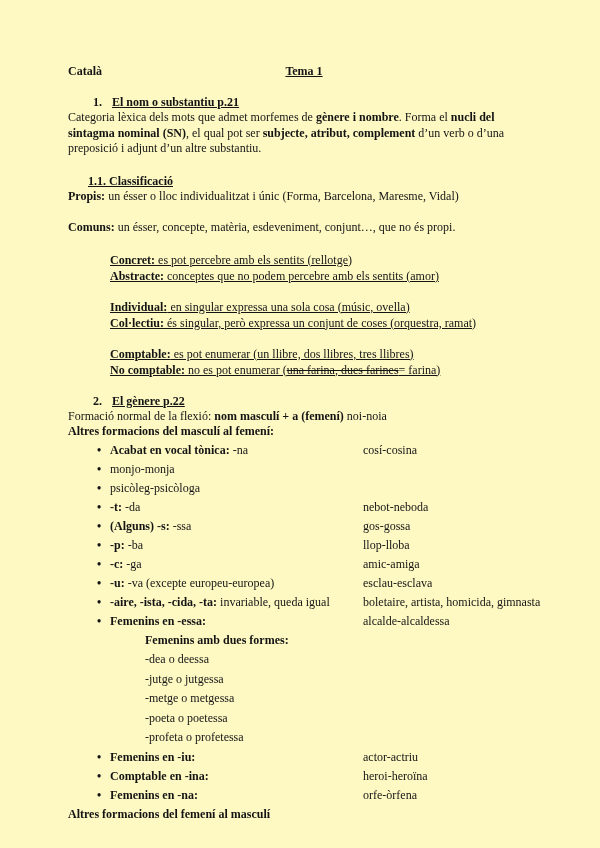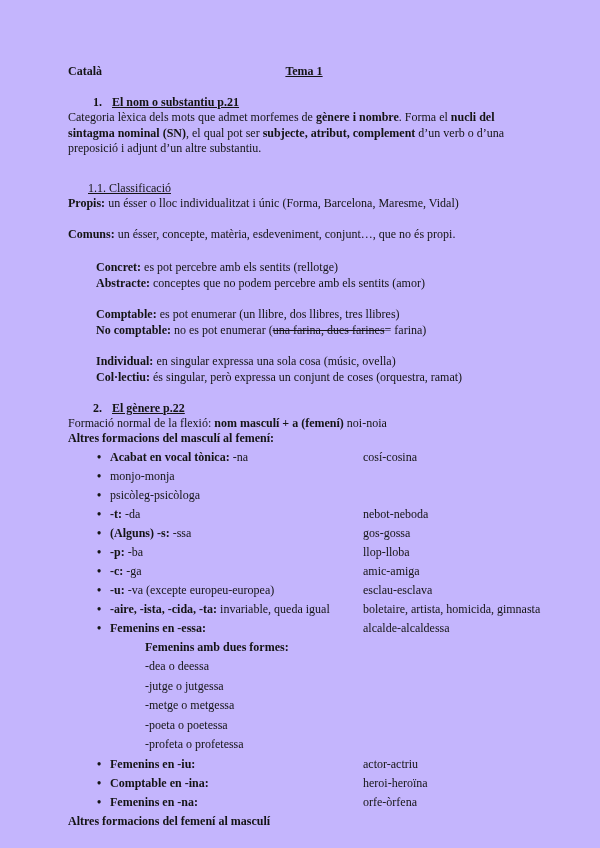--- a/index.html
+++ b/index.html
@@ -1,45 +1,45 @@
 <!DOCTYPE html>
 <html><head>
 <meta charset="utf-8">
 <style>
   * { box-sizing: border-box; }
   html, body { margin: 0; padding: 0; background: #ffffff; }
   .page {
-    width: 600px; height: 848px; background: #c4b5fd; overflow: hidden;
+    width: 600px; height: 848px; background: #fef9c3; overflow: hidden;
     font-family: "Liberation Serif", serif; font-size: 12px; color: #141414;
     position: relative;
   }
   .content { padding: 64px 60px 0 68px; position: relative; }
 
   
   .doc-header { position: relative; height: 16px; margin-bottom: 14px; }
   .course { font-weight: bold; }
   .doc-title {
     position: absolute; left: 50%; top: 0; transform: translateX(-50%);
     font-weight: bold; text-decoration: underline;
   }
 
   
   .num-heading { padding-left: 25px; line-height: 16px; }
   .h-num { display: inline-block; width: 19px; font-weight: bold; }
   .h-text { font-weight: bold; text-decoration: underline; text-align: center; }
-  .sub-heading { padding-left: 20px; margin-top: 23px; line-height: 16px;
-    font-weight: normal; text-decoration: underline; display: inline-block; }
+  .sub-heading { padding-left: 20px; margin-top: 16px; line-height: 16px;
+    font-weight: bold; text-decoration: underline; display: inline-block; }
 
   p.body { margin: 0; line-height: 15.5px; }
   .def-line { line-height: 15.5px; }
   .def-term { font-weight: bold; }
   .gap16 { margin-top: 16px; }
   .gap15 { margin-top: 15px; }
 
-  .indent-defs { margin-left: 28px; }
+  .indent-defs { margin-left: 42px; text-decoration: underline; }
   .indent-defs .def-line { line-height: 16px; }
 
   .bold-line { font-weight: bold; line-height: 15.5px; }
 
   
   .rules { margin-top: 1px; }
   .rule-row { display: flex; padding-left: 29px; line-height: 19px; align-items: baseline; }
   .bullet { width: 13px; flex: 0 0 13px; font-weight: bold; }
   .rule-left { min-width: 253px; padding-right: 4px; }
   .rule-example { white-space: nowrap; }
@@ -73,26 +73,26 @@
       <div class="def-line"><span class="def-term">Propis:</span><span> un ésser o lloc individualitzat i únic (Forma, Barcelona, Maresme, Vidal)</span></div>
 
       <div class="def-line gap16"><span class="def-term">Comuns:</span><span> un ésser, concepte, matèria, esdeveniment, conjunt…, que no és propi.</span></div>
 
       <div class="indent-defs gap16">
         <div>
           <div class="def-line"><span class="def-term">Concret:</span><span> es pot percebre amb els sentits (rellotge)</span></div>
           <div class="def-line"><span class="def-term">Abstracte:</span><span> conceptes que no podem percebre amb els sentits (amor)</span></div>
         </div>
         <div class="gap15">
+          <div class="def-line"><span class="def-term">Individual:</span><span> en singular expressa una sola cosa (músic, ovella)</span></div>
+          <div class="def-line"><span class="def-term">Col·lectiu:</span><span> és singular, però expressa un conjunt de coses (orquestra, ramat)</span></div>
+        </div>
+        <div class="gap15">
           <div class="def-line"><span class="def-term">Comptable:</span><span> es pot enumerar (un llibre, dos llibres, tres llibres)</span></div>
           <div class="def-line"><span class="def-term">No comptable:</span><span> no es pot enumerar (</span><span class="strike">una farina, dues farines</span><span>= farina)</span></div>
-        </div>
-        <div class="gap15">
-          <div class="def-line"><span class="def-term">Individual:</span><span> en singular expressa una sola cosa (músic, ovella)</span></div>
-          <div class="def-line"><span class="def-term">Col·lectiu:</span><span> és singular, però expressa un conjunt de coses (orquestra, ramat)</span></div>
         </div>
       </div>
     </div>
 
     <div class="num-heading gap15">
       <span class="h-num">2.</span><span class="h-text">El gènere p.22</span>
     </div>
 
     <p class="body"><span>Formació normal de la flexió: </span><b>nom masculí + a (femení)</b><span> noi-noia</span></p>
 

